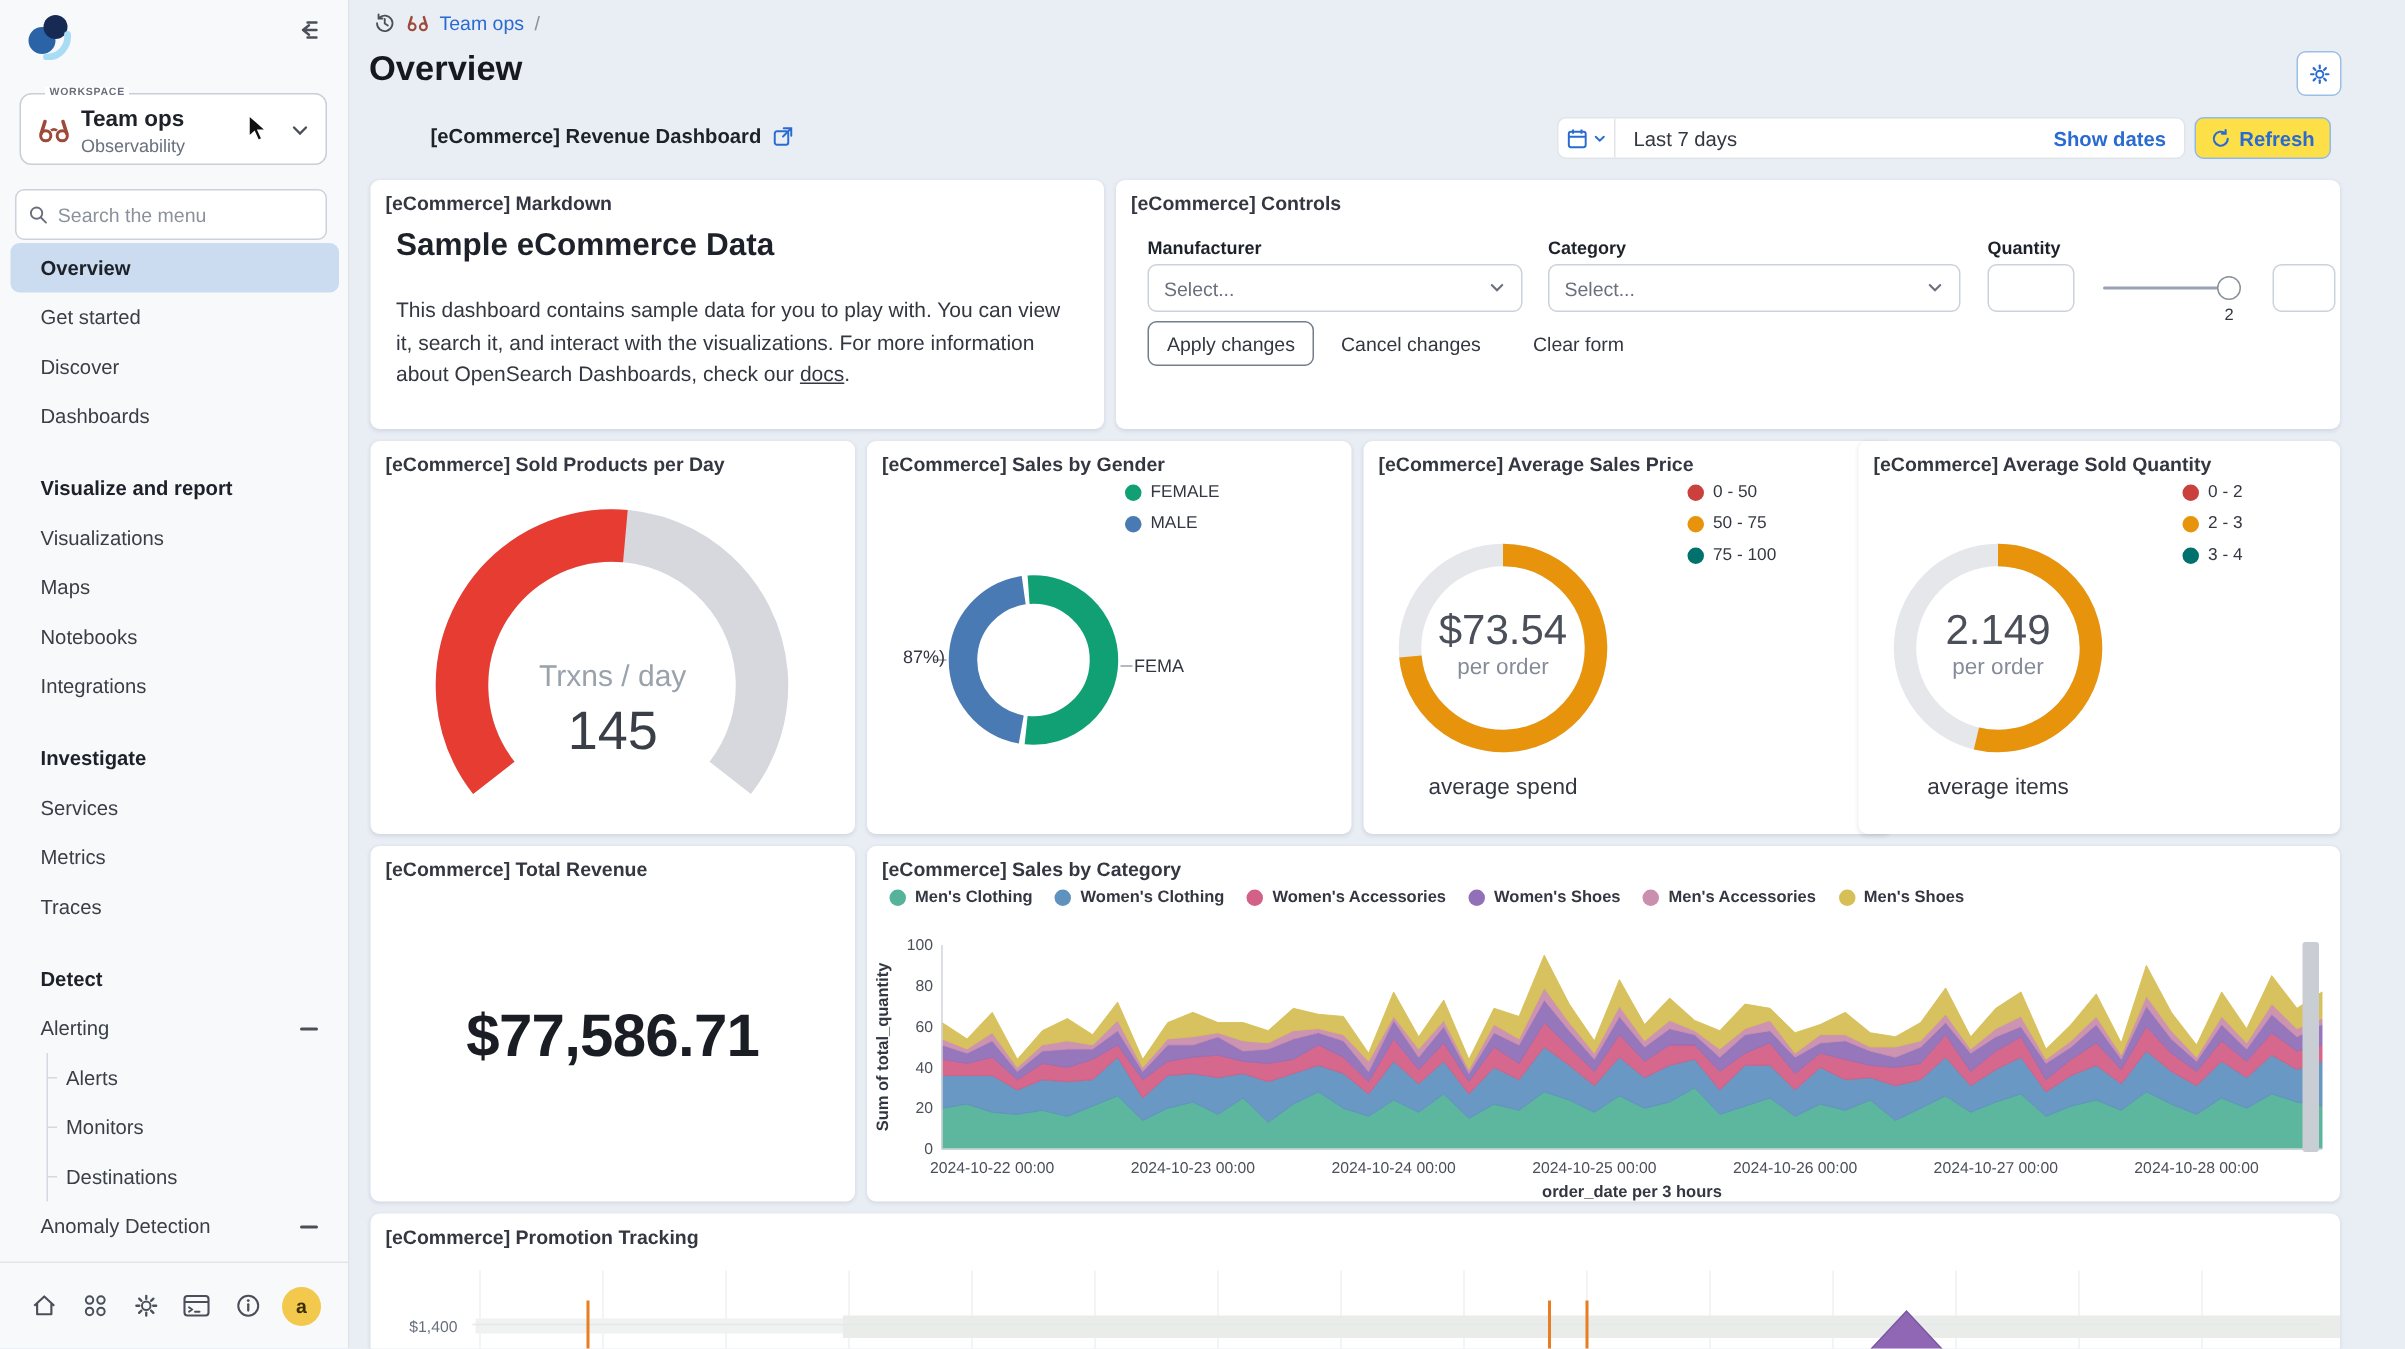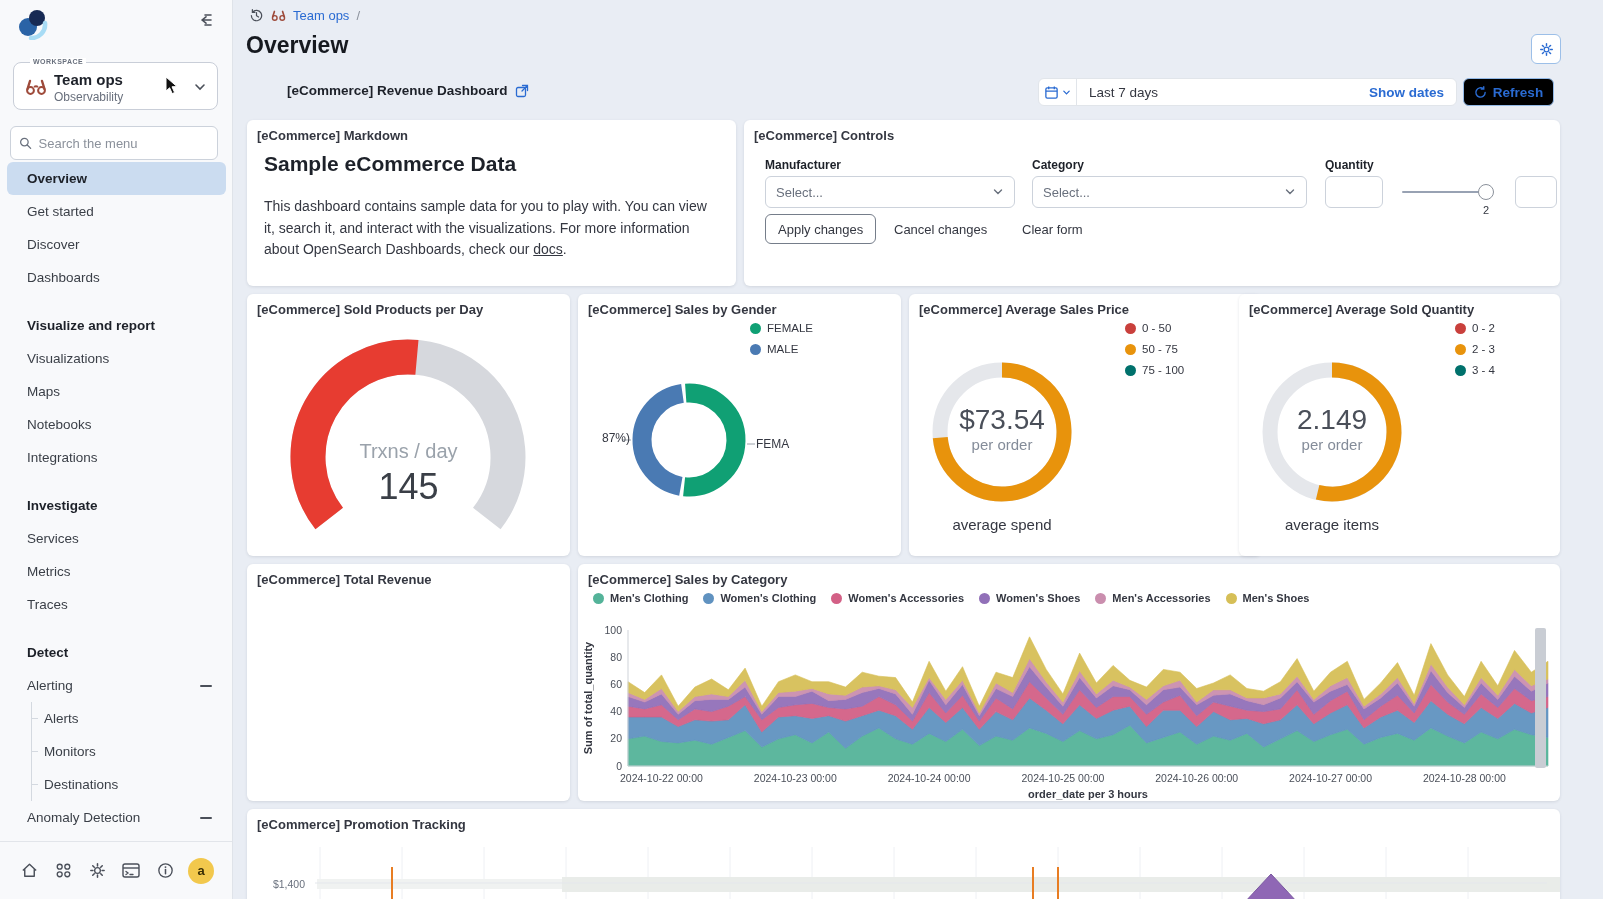--- a/index.html
+++ b/index.html
@@ -52,21 +52,21 @@
   .gear-btn { position:absolute; left:1531px; top:34px; width:30px; height:30px; background:#fff;
     border:1px solid #9cbfe8; border-radius:6px; display:flex; align-items:center; justify-content:center; cursor:pointer; }
   .dash-link { position:absolute; left:247px; top:83px; display:flex; align-items:center; gap:7px;
     font-size:13.5px; font-weight:bold; color:#1d2129; cursor:pointer;margin-left:40px; }
   .timebar { position:absolute; left:1038px; top:78px; width:419px; height:28px; background:#fff;
     border:1px solid #e1e5ea; border-radius:6px; display:flex; align-items:center; overflow:hidden; }
   .tb-cal { width:38px; height:100%; display:flex; align-items:center; justify-content:center; gap:3px;
     border-right:1px solid #e1e5ea; cursor:pointer; }
   .tb-value { flex:1; padding:0 12px; font-size:13.5px; color:#343741; cursor:pointer; }
   .tb-showdates { padding:0 12px; font-size:13.5px; font-weight:bold; color:#2a6bd2; cursor:pointer; }
-  .refresh-btn { position:absolute; left:1463px; top:78px; width:91px; height:28px; background:#000000;
+  .refresh-btn { position:absolute; left:1463px; top:78px; width:91px; height:28px; background:#fde047;
     border:1px solid #93b9e6; border-radius:6px; display:flex; align-items:center; justify-content:center;
     gap:6px; font-size:13.5px; font-weight:bold; color:#2a6bd2; cursor:pointer; }
   
   .panel { position:absolute; background:#fff; border-radius:6px; box-shadow:0 1px 3px rgba(40,50,70,.12); }
   .p-title { position:absolute; left:10px; top:8px; font-size:13px; font-weight:bold; color:#343741; z-index:2; }
   
   .md-h { position:absolute; left:17px; top:32px; font-size:21px; font-weight:800; color:#1d2129; }
   .md-body { position:absolute; left:17px; top:76px; width:456px; font-size:14px; line-height:21.5px; color:#343741; }
   .md-body a { color:#343741; text-decoration:underline; cursor:pointer; }
   
@@ -414,20 +414,21 @@
       <circle cx="93" cy="138" r="62" stroke="#e5e7eb" stroke-width="15" fill="none"></circle>
       <path d="M 93.00 76.00 A 62 62 0 1 1 78.62 198.31" stroke="#e8930c" stroke-width="15" fill="none"></path>
     </svg>
   <div class="ring-value" style="top:110px;">2.149</div>
   <div class="ring-unit" style="top:142px;">per order</div>
   <div class="ring-caption" style="top:222px;">average items</div>
 </section>
 
 <section class="panel" style="left:247px; top:564px; width:323px; height:237px;">
   <div class="p-title">[eCommerce] Total Revenue</div>
+  <div class="metric-big" style="top:105px;">$77,586.71</div>
 </section>
 
 <section class="panel" style="left:578px; top:564px; width:982px; height:237px;">
   <div class="p-title">[eCommerce] Sales by Category</div>
   <div class="legend-h" id="legend5" style="left:15px; top:28px;">
       <span class="leg-item bold">
         <span class="leg-dot" style="background: rgb(84, 179, 153);"></span>
         <span>Men's Clothing</span>
       </span>
       <span class="leg-item bold">

